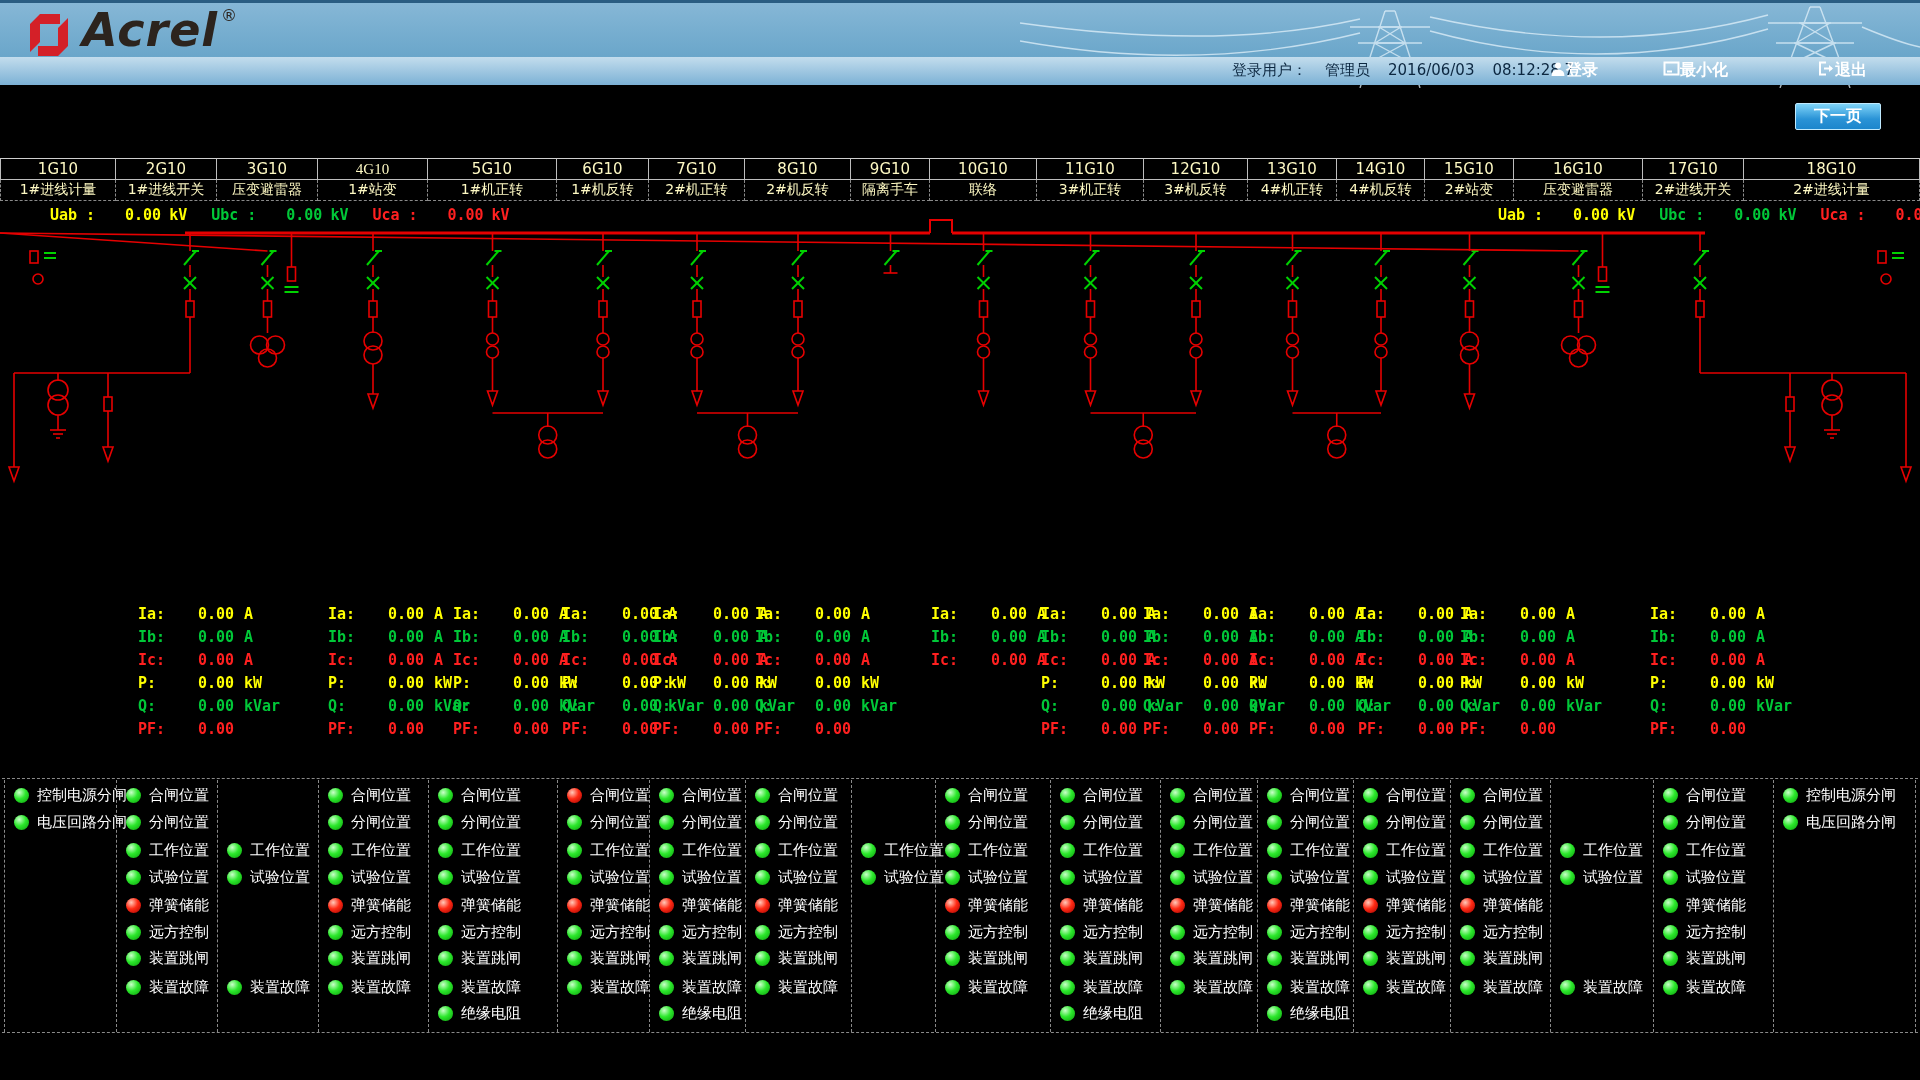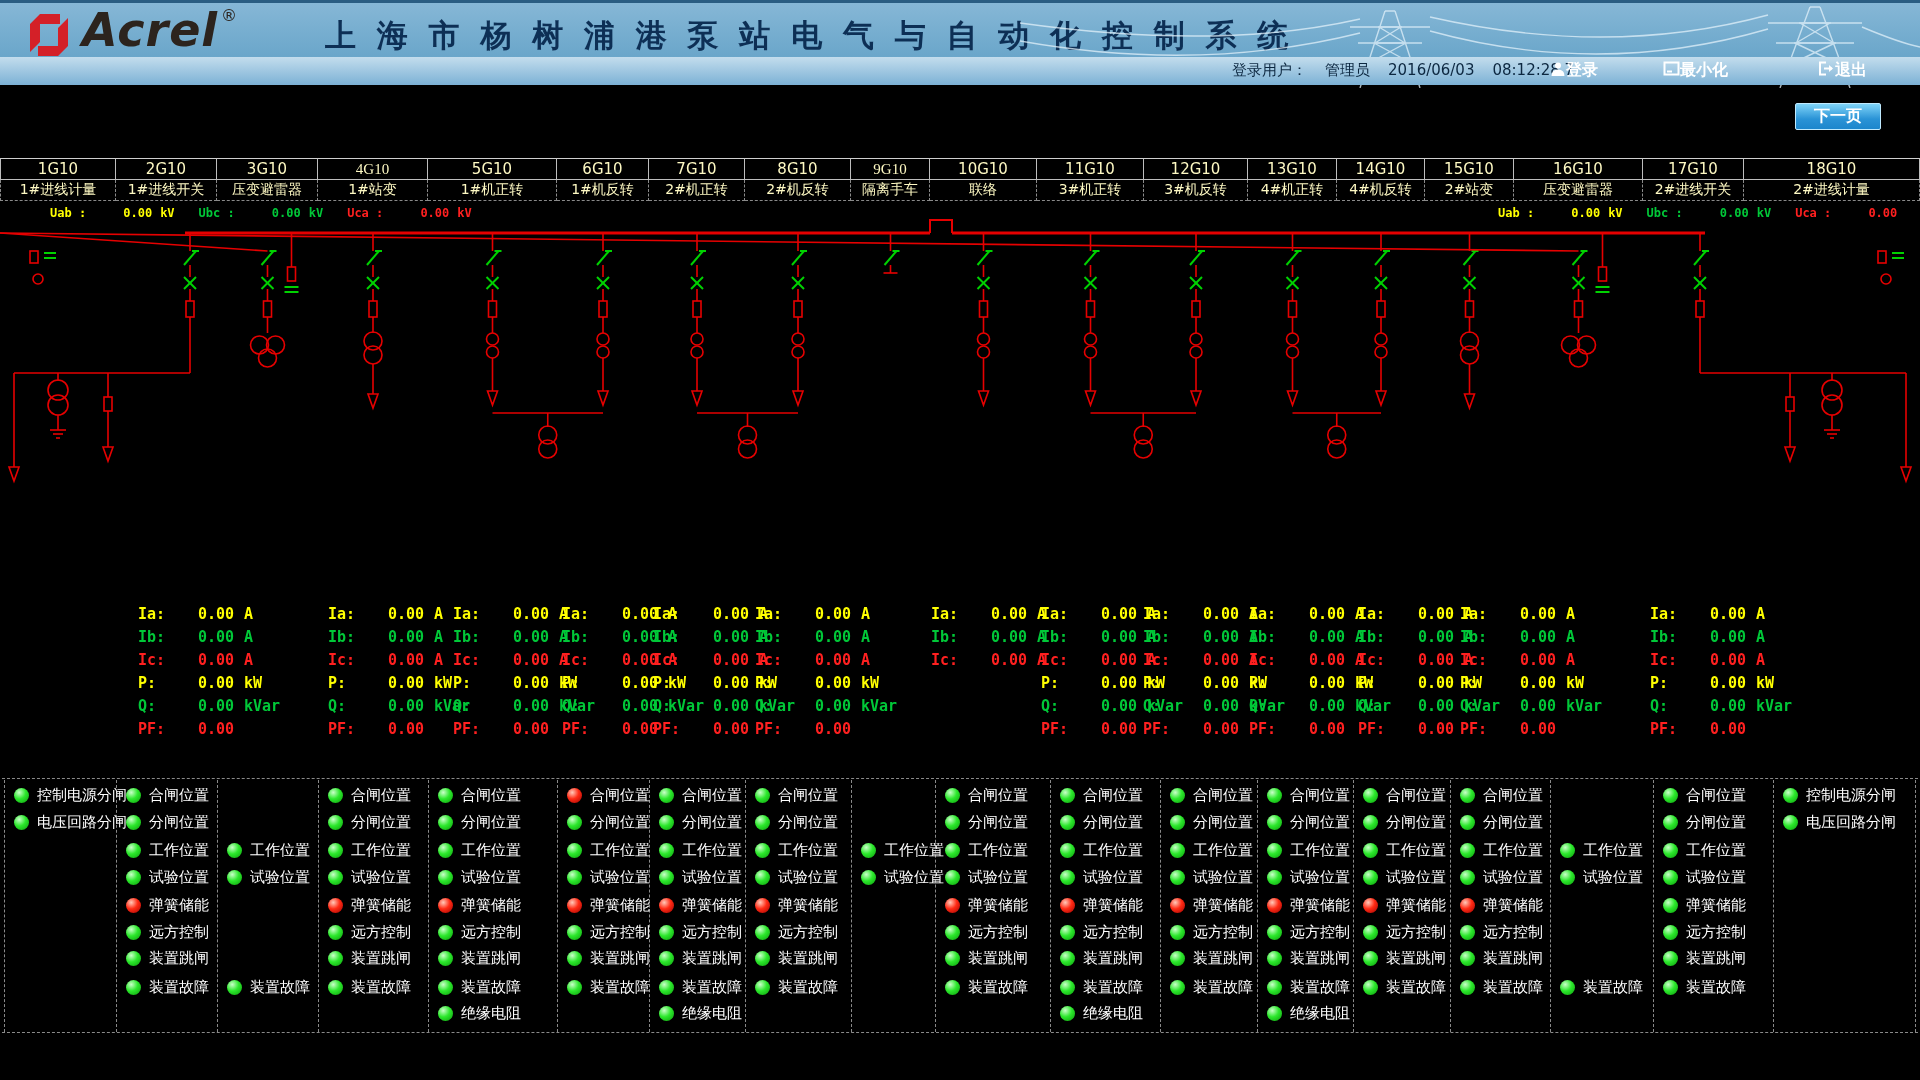--- a/index.html
+++ b/index.html
@@ -32,21 +32,21 @@
   .bayrow div{box-sizing:border-box;color:#fef9c3;text-align:center;white-space:nowrap;overflow:hidden;}
   .bayrow1{top:158px;height:22px;}
   .bayrow1 div{border-top:1px solid #cfcfcf;border-bottom:1px solid #bdbdbd;border-right:1px solid #bdbdbd;
                font-size:15px;line-height:20px;}
   .bayrow1 div:first-child{border-left:1px solid #bdbdbd;}
   .bayrow2{top:180px;height:21px;}
   .bayrow2 div{border-right:1px dashed #8a8a8a;border-bottom:1px dashed #8a8a8a;font-size:14px;line-height:19px;}
   .bayrow2 div:first-child{border-left:1px dashed #8a8a8a;}
   
   .voltage{position:absolute;top:206px;height:20px;display:flex;
-           font-family:"DejaVu Sans Mono",monospace;font-size:12px;font-weight:bold;white-space:nowrap;}
+           font-family:"DejaVu Sans Mono",monospace;font-size:15px;font-weight:bold;white-space:nowrap;}
   .vseg{display:flex;margin-right:24px;}
   .vlbl{margin-right:10px;} .vval{width:56px;text-align:right;margin-right:8px;}
   
   .blk{position:absolute;width:180px;}
   .rrow{height:23px;display:flex;align-items:center;font-family:"DejaVu Sans Mono",monospace;
         font-size:15px;font-weight:bold;white-space:nowrap;}
   .rlbl{width:40px;} .rval{width:56px;text-align:right;} .runit{margin-left:10px;}
   
   .sitem{position:absolute;display:flex;align-items:center;gap:8px;height:20px;white-space:nowrap;}
   .led{width:15px;height:15px;border-radius:50%;flex:0 0 15px;}
@@ -73,21 +73,20 @@
     <div class="logo">
       <span class="logo-mark">
         <svg width="46" height="46" viewBox="0 0 46 46">
           <path d="M4 12 L14 2 L34 2 L34 12 L14 12 L14 30 L4 40 Z" fill="#d42028"></path>
           <path d="M42 34 L32 44 L12 44 L12 34 L32 34 L32 16 L42 6 Z" fill="#d42028"></path>
         </svg>
       </span>
       <span class="logo-text">Acrel</span>
       <span class="logo-reg">®</span>
     </div>
-    <div class="app-title">上 海 市 杨 树 浦 港 泵 站 电 气 与 自 动 化 控 制 系 统</div>
     <svg class="towers" width="900" height="85" viewBox="0 0 900 85">
       <g stroke="#e2f1fa" stroke-width="1.4" fill="none" opacity="0.75">
         <path d="M340 85 L365 8 M400 85 L375 8 M365 8 L375 8"></path>
         <path d="M348 60 L392 60 M354 40 L386 40 M358 24 L382 24 M349 60 L386 40 M391 60 L354 40 M355 40 L381 24 M385 40 L359 24"></path>
         <path d="M330 24 L410 24 M338 40 L402 40"></path>
         <path d="M760 85 L790 4 M830 85 L800 4 M790 4 L800 4"></path>
         <path d="M768 62 L822 62 M774 40 L816 40 M779 20 L811 20 M769 62 L815 40 M821 62 L775 40 M776 40 L810 20 M814 40 L780 20"></path>
         <path d="M748 20 L842 20 M756 40 L834 40"></path>
         <path d="M0 38 Q 180 70 340 30 M410 28 Q 580 75 748 26 M842 24 Q 880 40 900 44"></path>
         <path d="M0 20 Q 200 48 340 16 M410 14 Q 590 55 748 12"></path>
@@ -136,21 +135,21 @@
 
   <div class="bayrow bayrow1" id="bayrow1">
       <div style="width: 116px;">1G10</div>
       <div style="width: 101px;">2G10</div>
       <div style="width: 101px;">3G10</div>
       <div style="width: 110px; font-family: Liberation Serif, serif;">4G10</div>
       <div style="width: 129px;">5G10</div>
       <div style="width: 92px;">6G10</div>
       <div style="width: 96px;">7G10</div>
       <div style="width: 106px;">8G10</div>
-      <div style="width: 79px; font-family: Liberation Serif, serif;">9G10</div>
+      <div style="width: 79px;">9G10</div>
       <div style="width: 107px;">10G10</div>
       <div style="width: 107px;">11G10</div>
       <div style="width: 104px;">12G10</div>
       <div style="width: 89px;">13G10</div>
       <div style="width: 88px;">14G10</div>
       <div style="width: 89px;">15G10</div>
       <div style="width: 129px;">16G10</div>
       <div style="width: 101px;">17G10</div>
       <div style="width: 176px;">18G10</div>
     </div>

